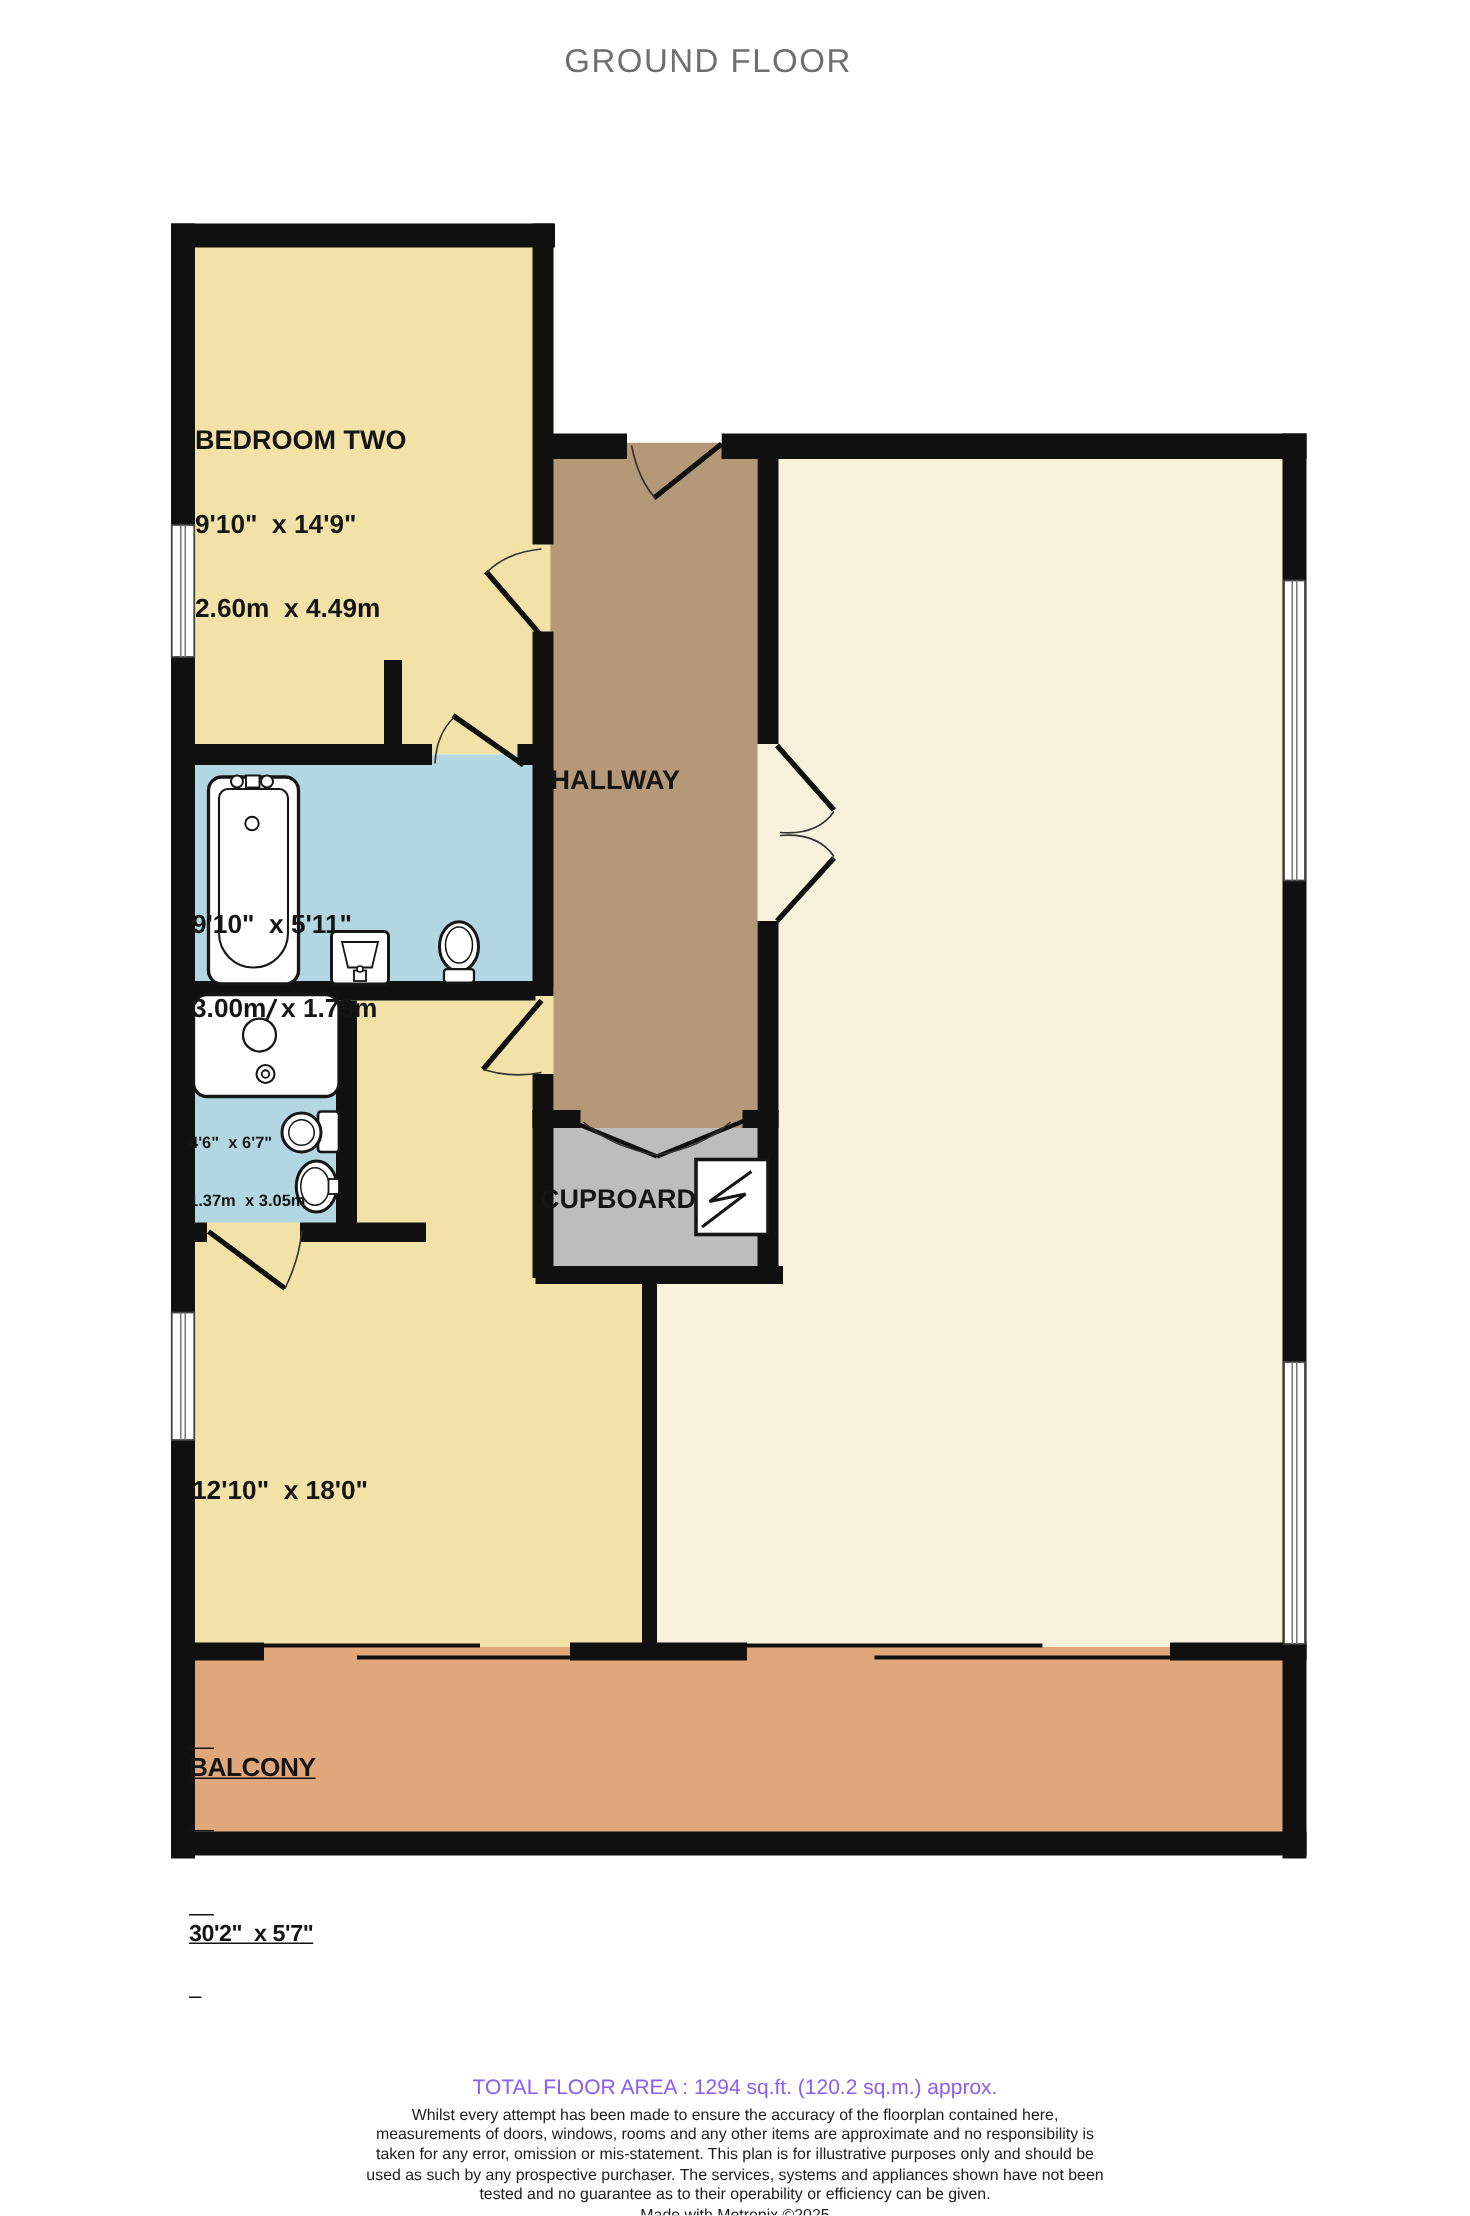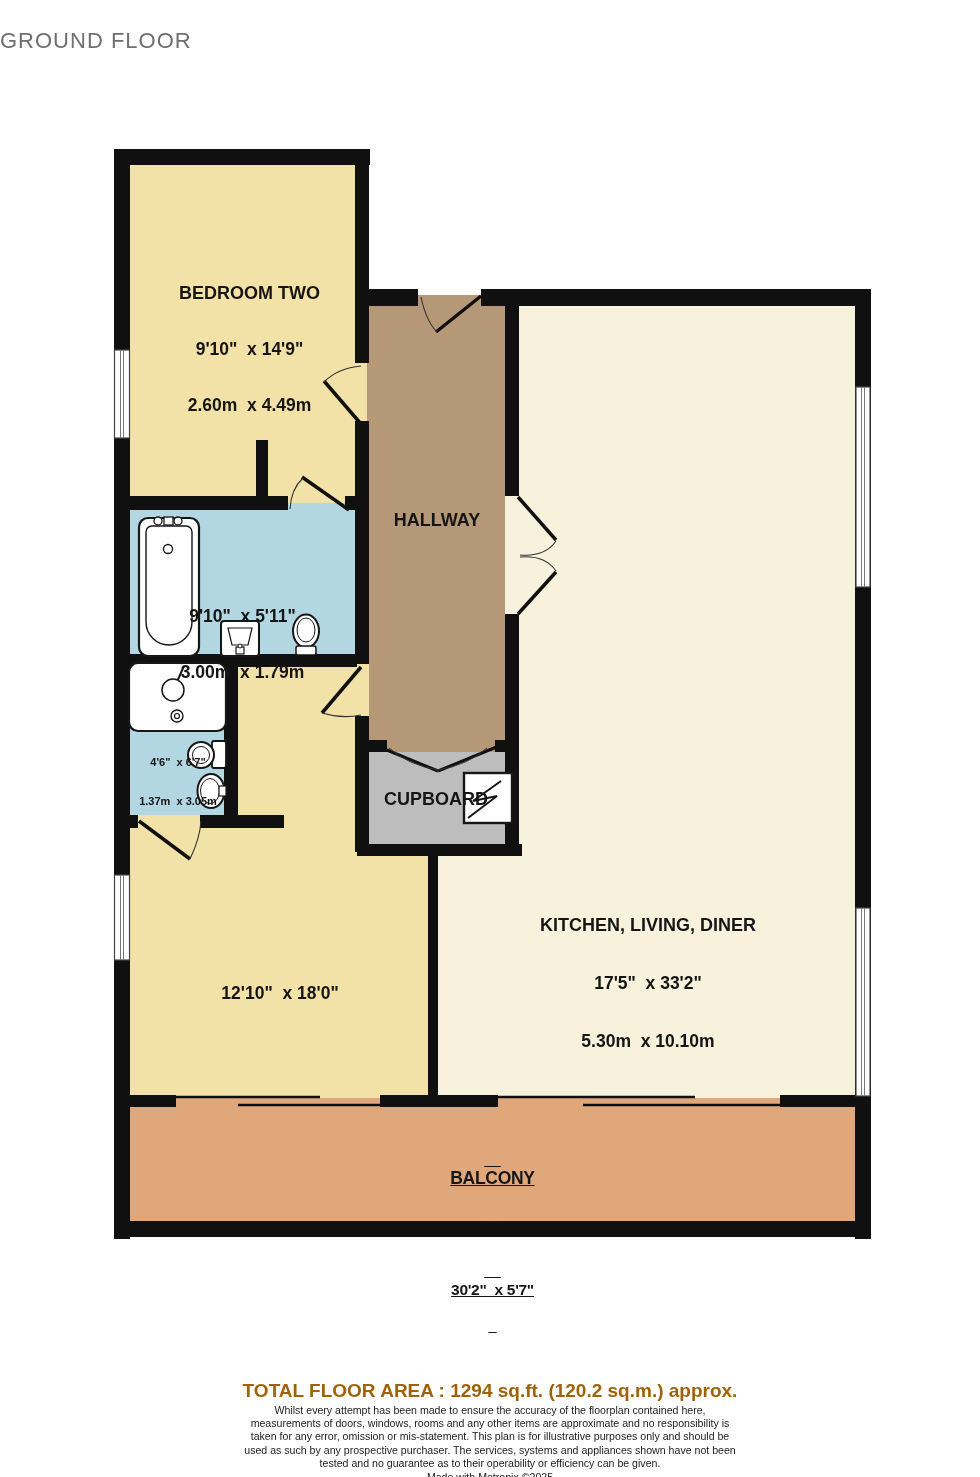--- a/index.html
+++ b/index.html
@@ -1,27 +1,27 @@
 <!DOCTYPE html>
 <html><head>
 <meta charset="utf-8">
 <style>
   html,body{margin:0;padding:0;background:#fff;}
   #canvas{position:relative;width:980px;height:1477px;background:#ffffff;overflow:hidden;
           font-family:"Liberation Sans","DejaVu Sans",sans-serif;}
   .fill{position:absolute;}
   .wall{position:absolute;background:#101010;}
-  .lbl{position:absolute;text-align:center;font-weight:bold;color:#151515;white-space:pre;}
+  .lbl{position:absolute;text-align:left;font-weight:bold;color:#151515;white-space:pre;}
   .room-name{font-size:18px;line-height:20px;}
   .room-dims{font-size:17.5px;line-height:20px;}
-  #hdr{position:absolute;left:0;top:28px;width:944px;text-align:left;color:#6f6f6f;}
+  #hdr{position:absolute;left:0;top:28px;width:944px;text-align:center;color:#6f6f6f;}
   #hdr .t1{font-size:22px;line-height:26px;letter-spacing:1px;}
   #hdr .t2{font-size:21px;line-height:25px;}
   #ftr{position:absolute;left:240px;top:1382px;width:500px;text-align:center;}
-  #ftr .total{font-size:19px;color:#a16207;line-height:18px;margin-bottom:4px;font-weight:bold;}
+  #ftr .total{font-size:14px;color:#8b5cf6;line-height:18px;margin-bottom:4px;}
   #ftr .disc{font-size:10.6px;color:#1c1c1c;line-height:13.2px;}
   #ftr .credit{font-size:10.6px;color:#1c1c1c;line-height:13px;margin-top:1px;}
   svg{position:absolute;left:0;top:0;}
 </style>
 </head>
 <body>
 
 <div id="canvas">
 
   <div id="hdr">
@@ -189,25 +189,20 @@
 
   <div class="lbl" style="left:126px;top:730px;width:104px;font-size:11px;line-height:13px;">
     <div>4'6"  x 6'7"</div>
     <div>1.37m  x 3.05m</div>
   </div>
 
   <div class="lbl room-name" style="left:367px;top:510px;width:140px;">HALLWAY</div>
 
   <div class="lbl room-name" style="left:360px;top:789px;width:152px;">CUPBOARD</div>
 
-  <div class="lbl" style="left:518px;top:878px;width:260px;">
-    <div class="room-name" style="line-height:22px;">KITCHEN, LIVING, DINER</div>
-    <div class="room-dims" style="line-height:22px;">17'5"  x 33'2"</div>
-    <div class="room-dims" style="line-height:22px;">5.30m  x 10.10m</div>
-  </div>
 
   <div class="lbl" style="left:128px;top:947px;width:304px;">
     <div class="room-dims">12'10"  x 18'0"</div>
   </div>
 
   <div class="lbl" style="left:126px;top:1133px;width:733px;letter-spacing:-0.3px;text-decoration:underline;">
     <div style="font-size:17.5px;line-height:19px;">BALCONY</div>
     <div style="height:20px;"></div>
     <div style="font-size:15.5px;line-height:19px;">30'2"  x 5'7"</div>
   </div>

